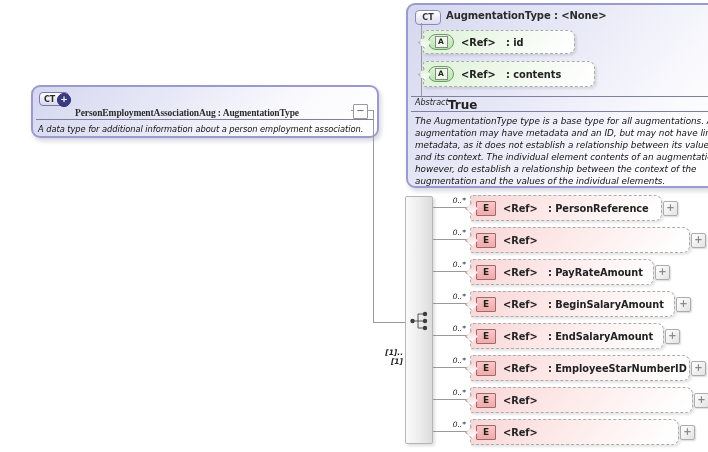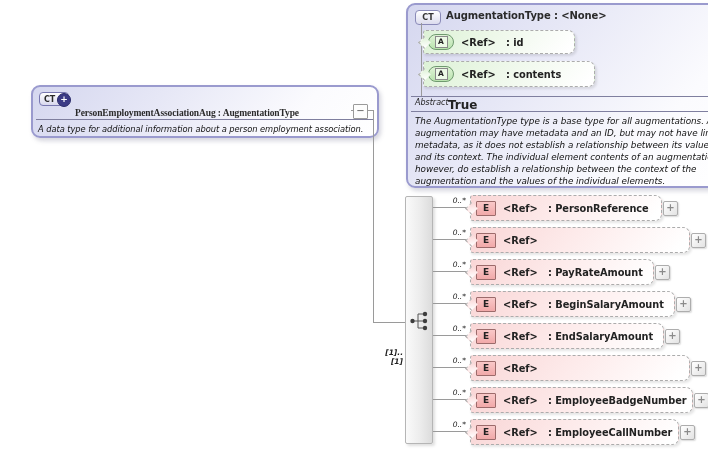--- a/index.html
+++ b/index.html
@@ -203,41 +203,40 @@
     <div class="plus-box">+</div>
   </div>
 
   <div class="el-row" style="top:355px;width:220px;">
     <div class="row-line"></div>
     <div class="card-label">0..*</div>
     <div class="card el-card row-card">
       <span class="notch"></span>
       <span class="e-icon">E</span>
       <span class="ref">&lt;Ref&gt;</span>
+      <span class="member-name">: EmployeeStarNumberID</span>
     </div>
     <div class="plus-box">+</div>
   </div>
 
   <div class="el-row" style="top:387px;width:223px;">
     <div class="row-line"></div>
     <div class="card-label">0..*</div>
     <div class="card el-card row-card">
       <span class="notch"></span>
       <span class="e-icon">E</span>
       <span class="ref">&lt;Ref&gt;</span>
-      <span class="member-name">: EmployeeBadgeNumber</span>
     </div>
     <div class="plus-box">+</div>
   </div>
 
   <div class="el-row" style="top:419px;width:209px;">
     <div class="row-line"></div>
     <div class="card-label">0..*</div>
     <div class="card el-card row-card">
       <span class="notch"></span>
       <span class="e-icon">E</span>
       <span class="ref">&lt;Ref&gt;</span>
-      <span class="member-name">: EmployeeCallNumber</span>
     </div>
     <div class="plus-box">+</div>
   </div>
 
 </div>
 
 </body></html>

